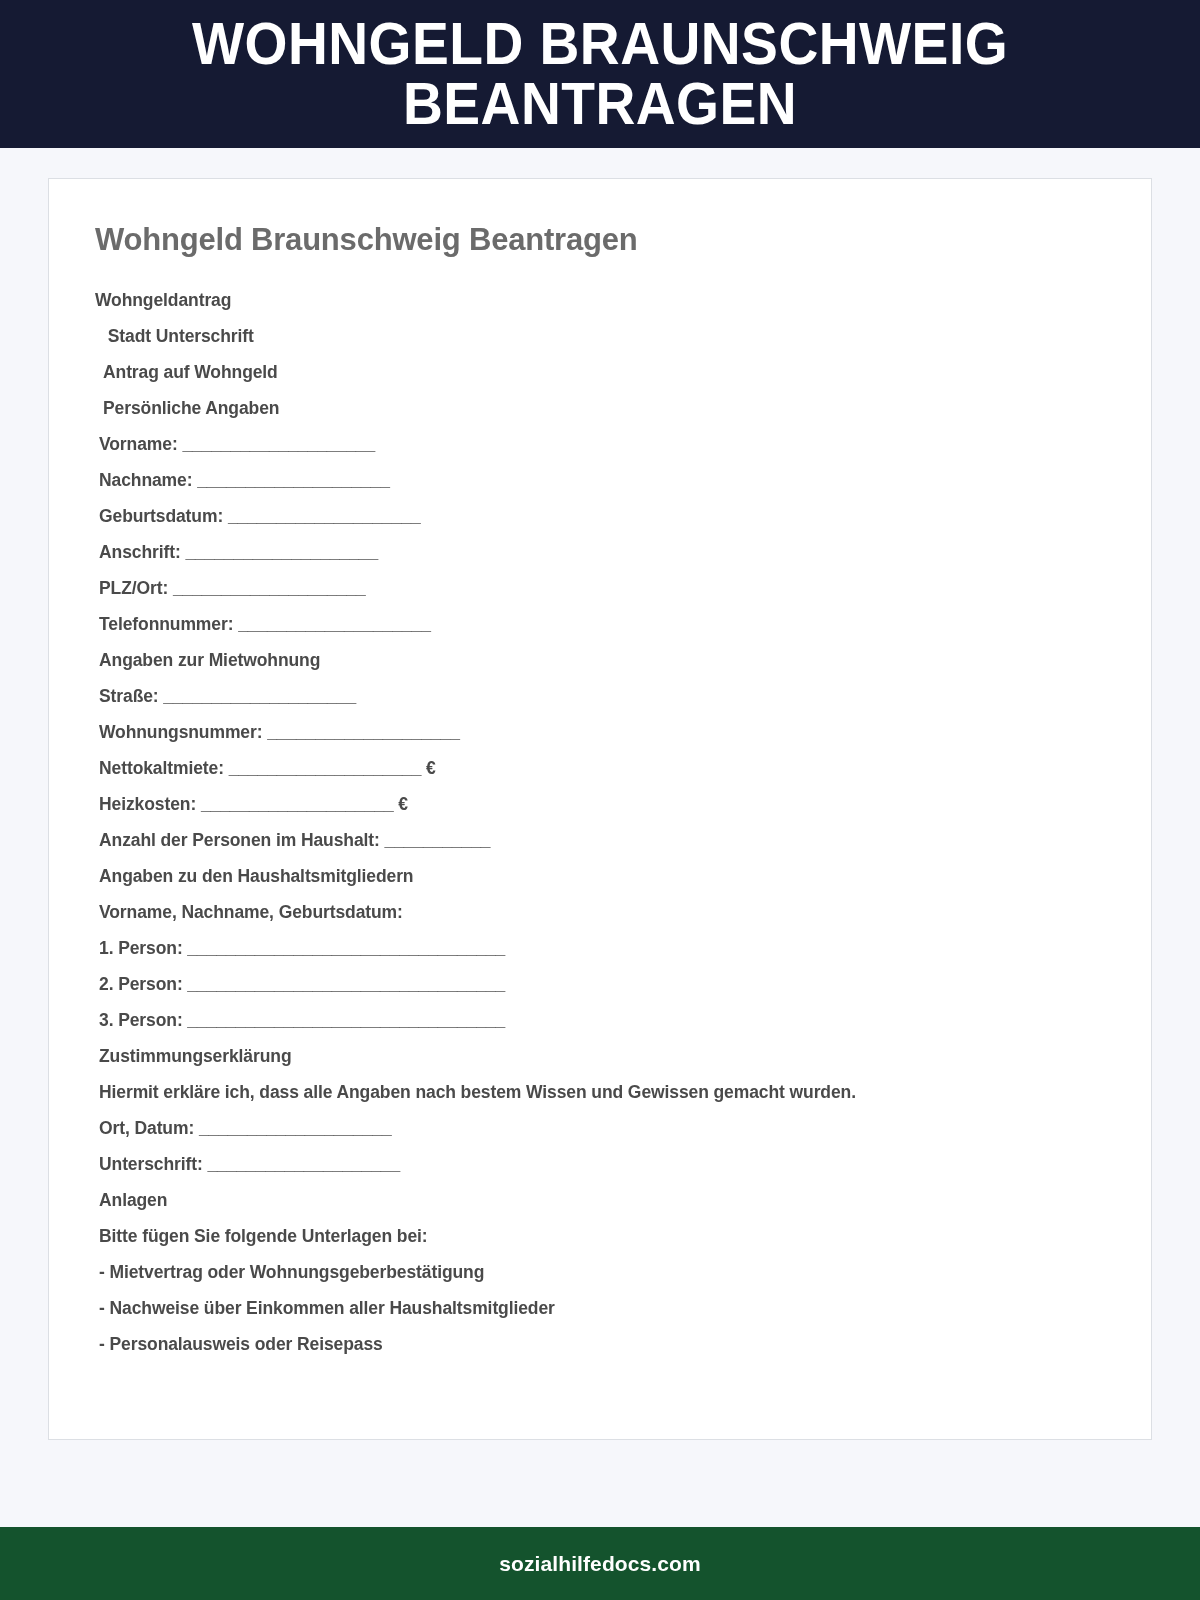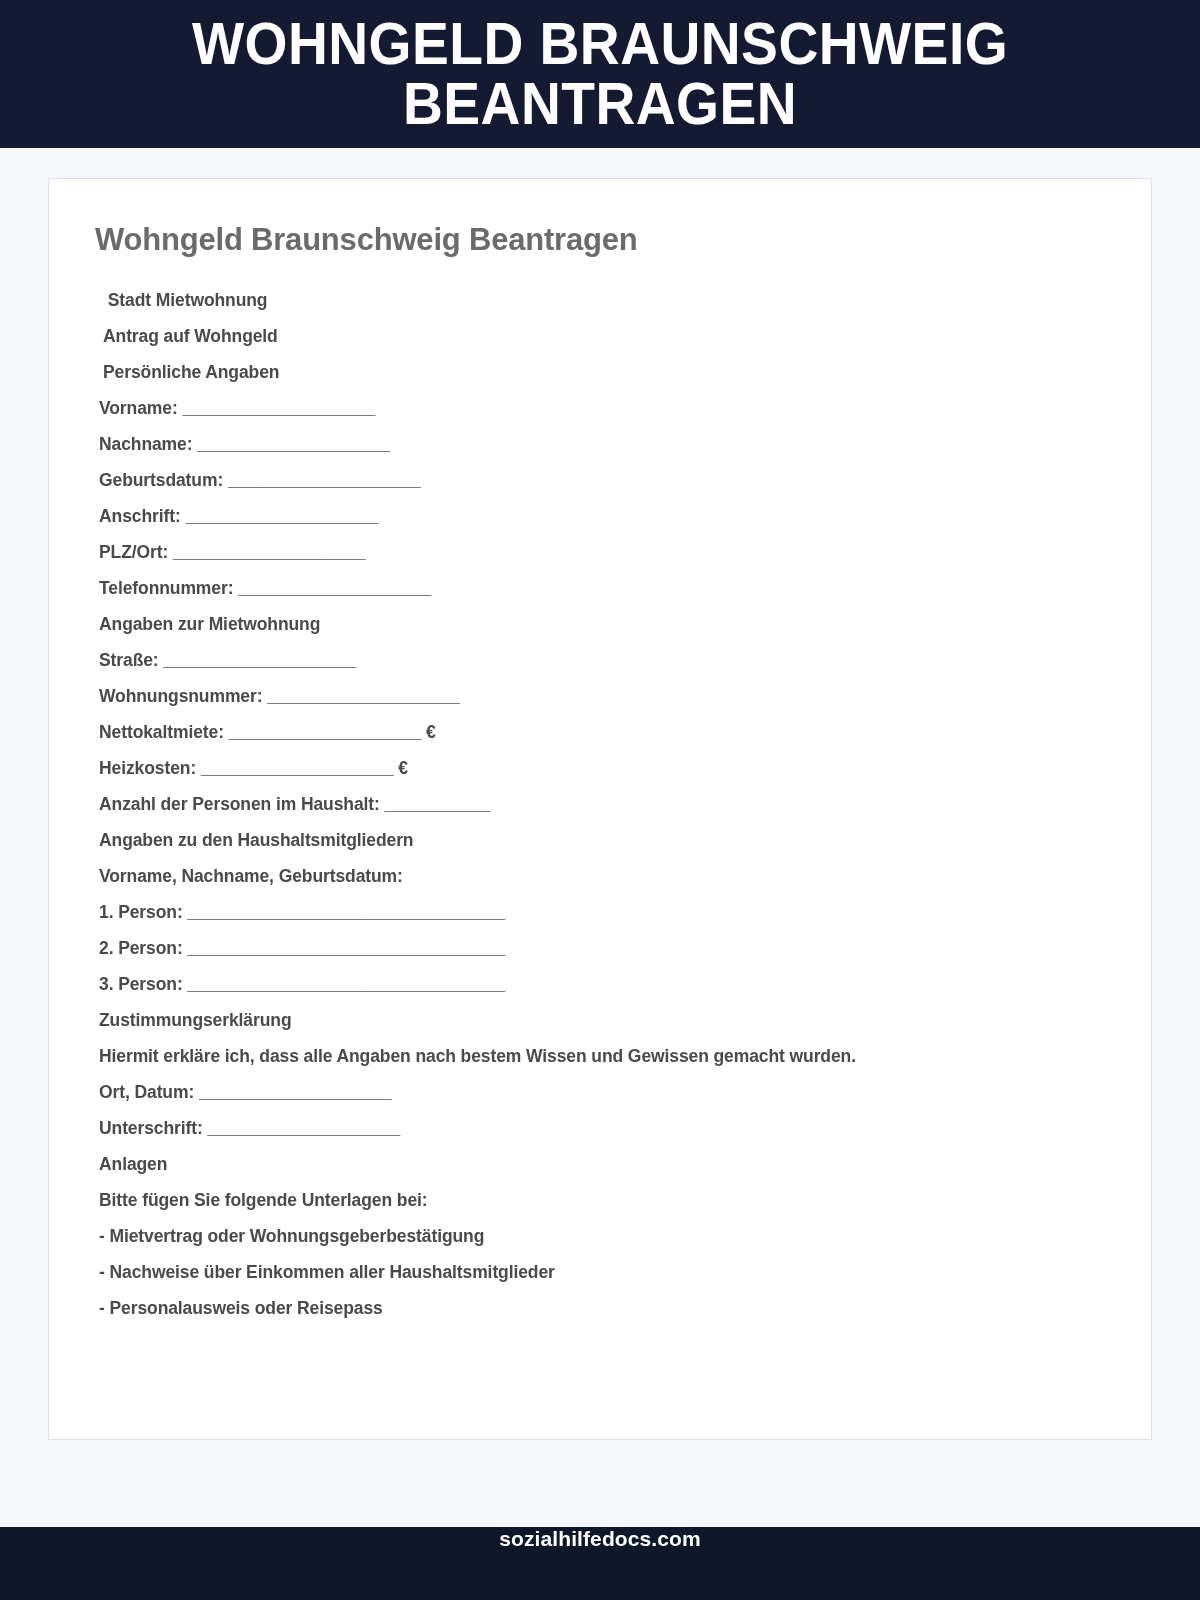--- a/index.html
+++ b/index.html
@@ -91,24 +91,25 @@
   }
   .doc-line.tight {
     padding-left: 2px;
   }
   .doc-line:last-child {
     margin-bottom: 15px;
   }
 
   
   .footer-band {
-    background: #0f172a;
+    background: #14532d;
     height: 73px;
     flex: 0 0 73px;
     display: flex;
+    align-items: center;
     justify-content: center;
   }
   .footer-text {
     color: #ffffff;
     font-size: 21px;
     font-weight: 700;
     letter-spacing: 0.1px;
   }
 </style>
 </head>
@@ -117,21 +118,22 @@
 <div class="page">
 
   <header class="masthead">
     <h1 class="masthead-title">WOHNGELD BRAUNSCHWEIG BEANTRAGEN</h1>
   </header>
 
   <main class="content-area">
     <article class="doc-card">
       <h2 class="doc-title">Wohngeld Braunschweig Beantragen</h2>
       <div class="doc-body">
-          <p class="doc-line indent"> Stadt Mietwohnung</p>
+          <p class="doc-line tight">Wohngeldantrag</p>
+          <p class="doc-line indent"> Stadt Unterschrift</p>
           <p class="doc-line indent">Antrag auf Wohngeld</p>
           <p class="doc-line indent">Persönliche Angaben</p>
           <p class="doc-line">Vorname: ____________________</p>
           <p class="doc-line">Nachname: ____________________</p>
           <p class="doc-line">Geburtsdatum: ____________________</p>
           <p class="doc-line">Anschrift: ____________________</p>
           <p class="doc-line">PLZ/Ort: ____________________</p>
           <p class="doc-line">Telefonnummer: ____________________</p>
           <p class="doc-line">Angaben zur Mietwohnung</p>
           <p class="doc-line">Straße: ____________________</p>

